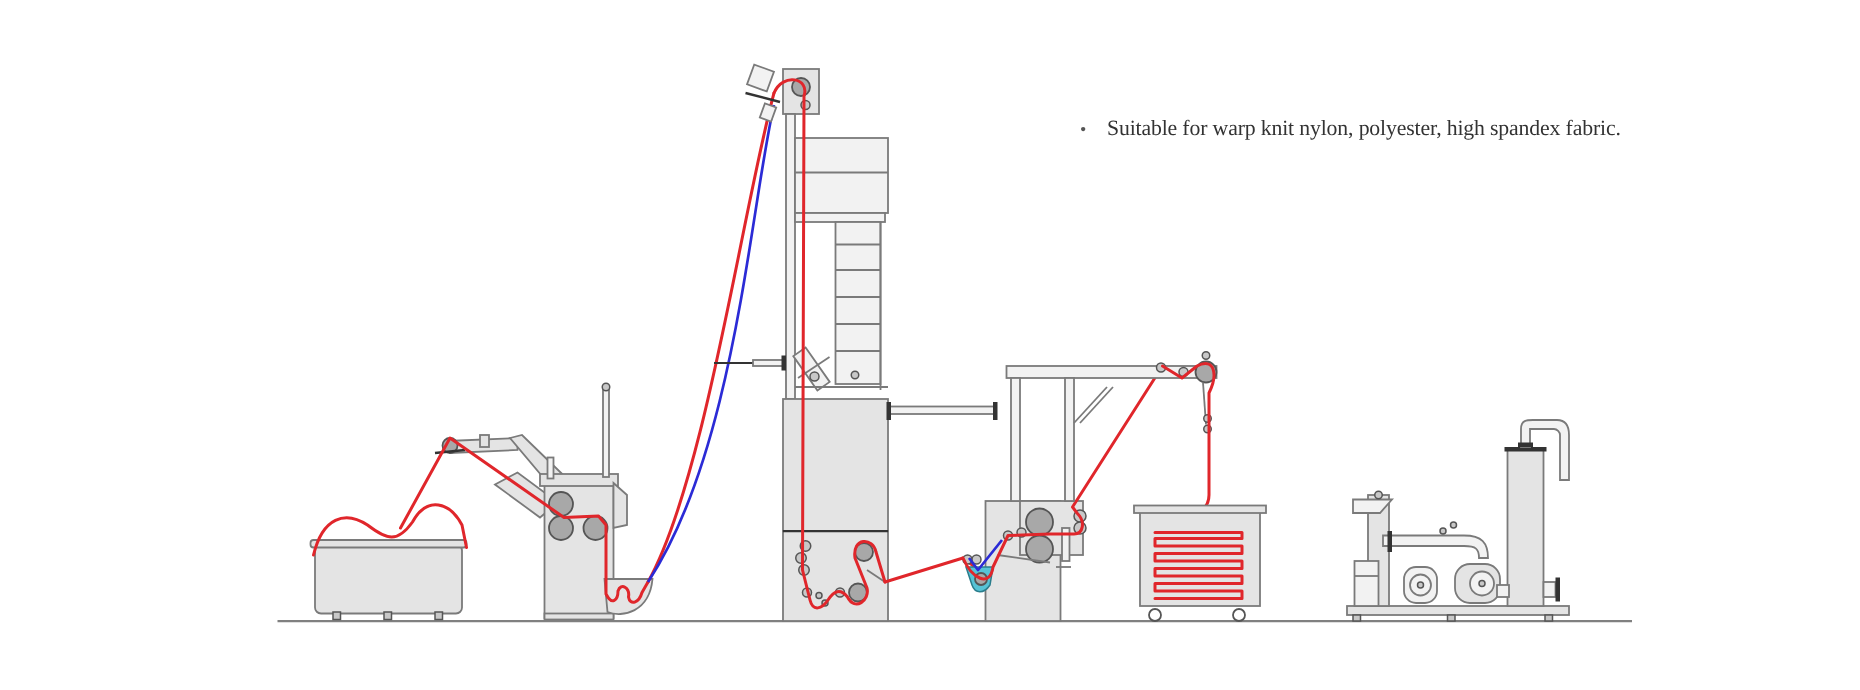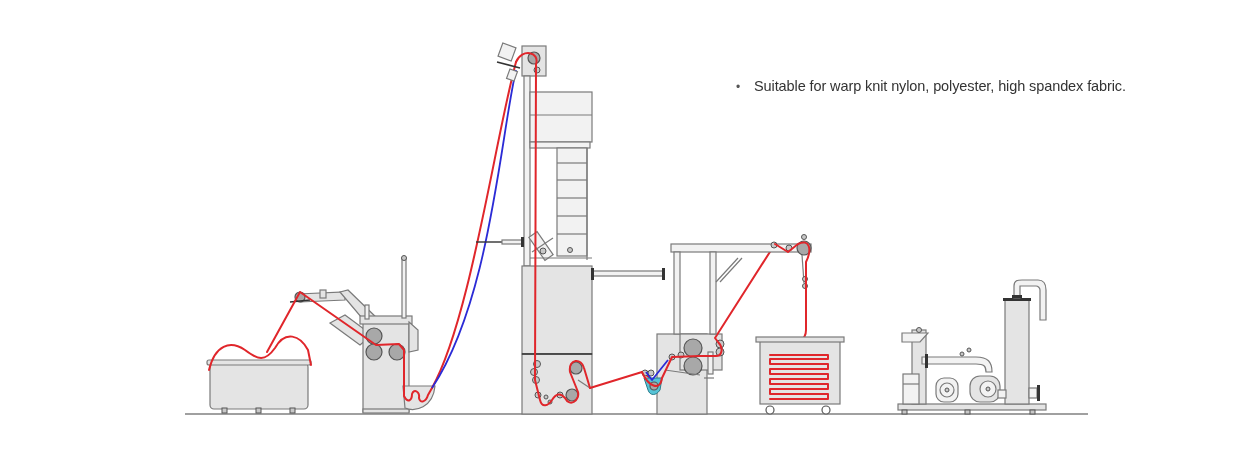--- a/index.html
+++ b/index.html
@@ -1,20 +1,20 @@
 <!DOCTYPE html>
 <html><head>
 <meta charset="utf-8">
 <style>
   html, body { margin: 0; padding: 0; background: #ffffff; }
   body { width: 1240px; height: 460px; position: relative; overflow: hidden; font-family: "DejaVu Sans", sans-serif; }
   #diagram { position: absolute; left: 0; top: 0; width: 1240px; height: 460px; }
   .caption {
-    position: absolute; left: 736px; top: 78px;
-    font-family: Liberation Sans, sans-serif; font-size: 14.5px; color: #333333;
+    position: absolute; left: 720px; top: 78px;
+    font-family: Liberation Serif, serif; font-size: 14.5px; color: #333333;
     white-space: nowrap; letter-spacing: -0.1px;
   }
   .caption .bullet { display: inline-block; width: 18px; color: #555; font-size: 12px; }
 </style>
 </head>
 <body>
 
 <svg id="diagram" viewBox="0 0 1240 460" xmlns="http://www.w3.org/2000/svg">
   <defs>
     <style>

